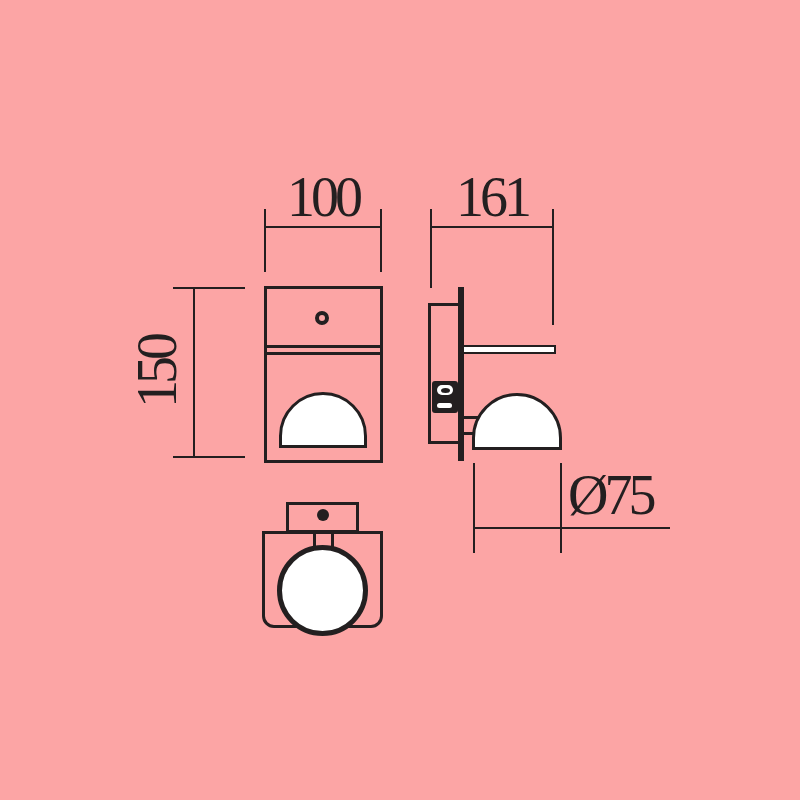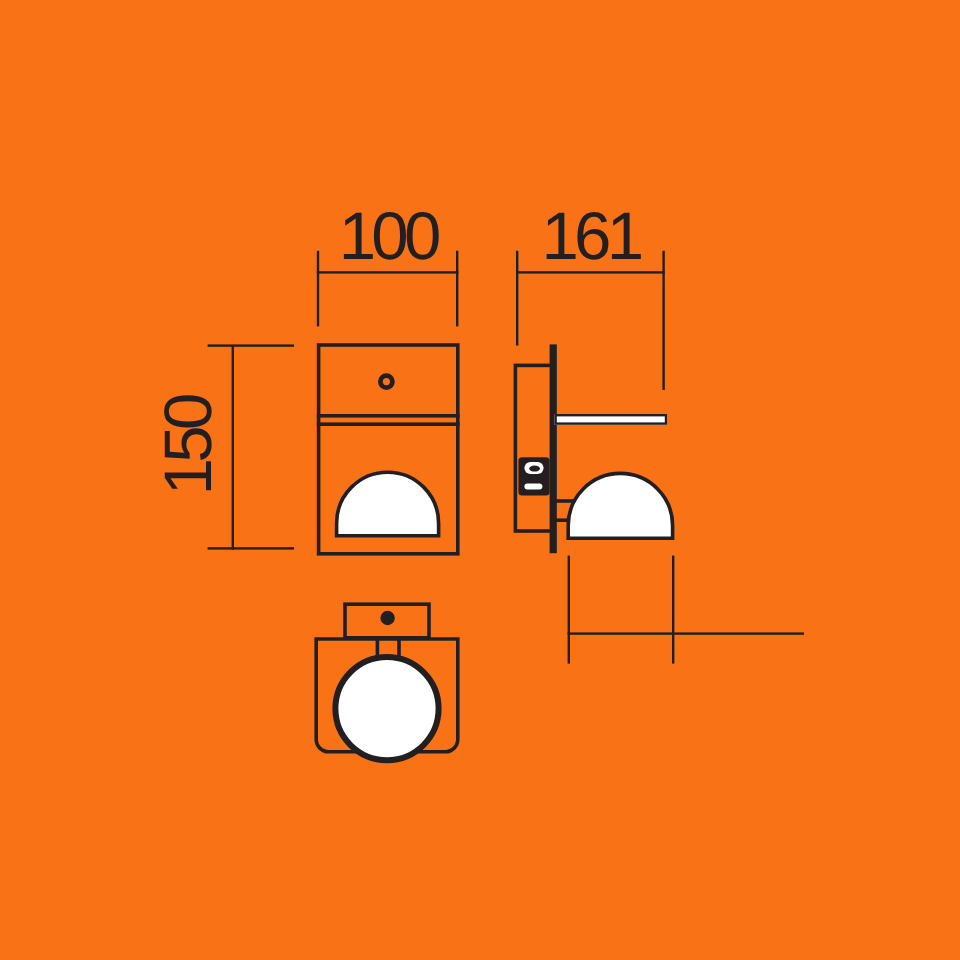--- a/index.html
+++ b/index.html
@@ -1,23 +1,23 @@
 <!DOCTYPE html>
 <html><head>
 <meta charset="utf-8">
 <style>
   * { box-sizing: border-box; margin: 0; padding: 0; }
   html, body { background: #ffffff; }
   #canvas {
     position: relative;
     width: 800px;
     height: 800px;
-    background: #f97316;
+    background: #fca5a5;
     overflow: hidden;
-    font-family: Liberation Sans, sans-serif;
+    font-family: Liberation Serif, serif;
   }
   .abs { position: absolute; }
   
   .ln   { background: #231f20; }            
   .box  { border: 3px solid #231f20; background: transparent; }
   .fill { background: #231f20; }
   .dome { border: 3px solid #231f20; background: #ffffff; }
   .dim-label {
     color: #231f20;
     font-size: 56px;
@@ -130,14 +130,15 @@
   <div class="abs dim-label d113-label">161</div>
 
   <div class="abs ln d150-line"></div>
   <div class="abs ln d150-tick-top"></div>
   <div class="abs ln d150-tick-bot"></div>
   <div class="abs dim-label d150-label">150</div>
 
   <div class="abs ln d75-ext-l"></div>
   <div class="abs ln d75-ext-r"></div>
   <div class="abs ln d75-line"></div>
+  <div class="abs dim-label d75-label">Ø75</div>
 
 </div>
 
 </body></html>

